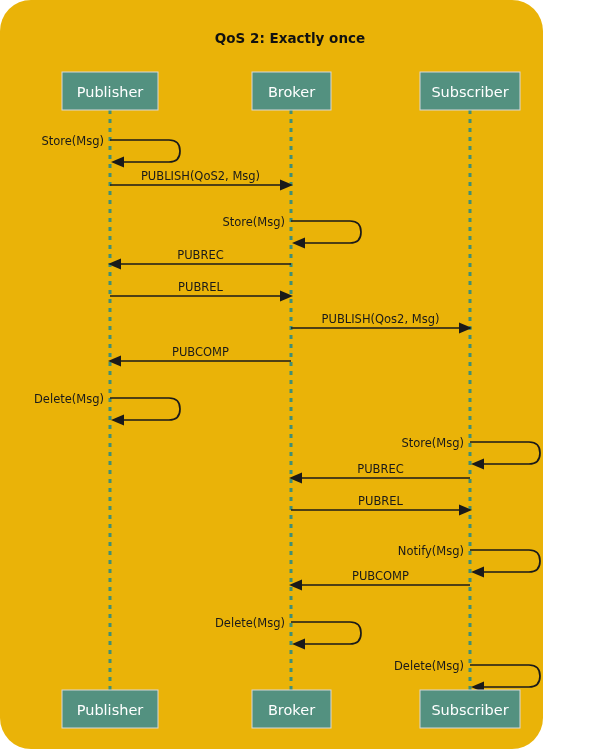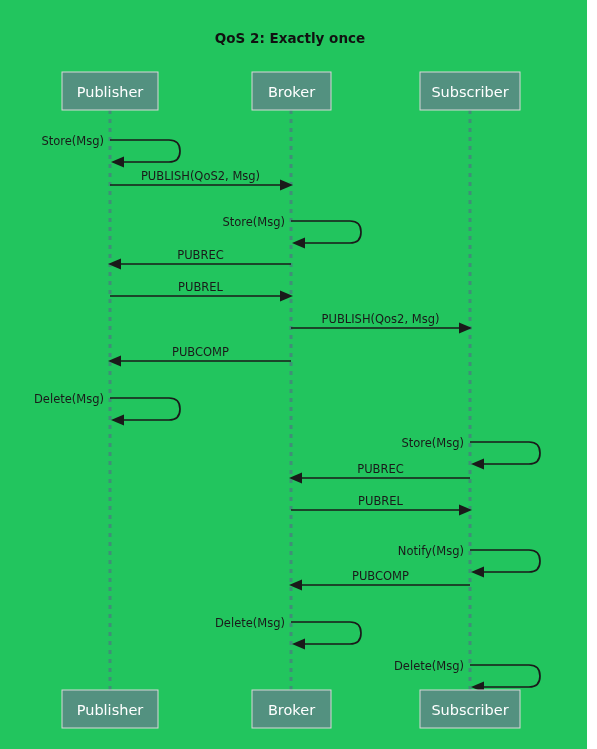--- a/index.html
+++ b/index.html
@@ -5,24 +5,25 @@
   html, body {
     margin: 0;
     padding: 0;
     background: #ffffff;
   }
   body {
     font-family: "DejaVu Sans", sans-serif;
   }
   #diagram-root {
     position: relative;
-    width: 587px;
+    width: 543px;
     height: 749px;
-    background: #22c55e;
+    background: #eab308;
     overflow: hidden;
+    border-radius: 31px;
   }
   #diagram-svg {
     position: absolute;
     left: 0;
     top: 0;
     width: 597px;
     height: 749px;
     display: block;
   }
   .title-text {

